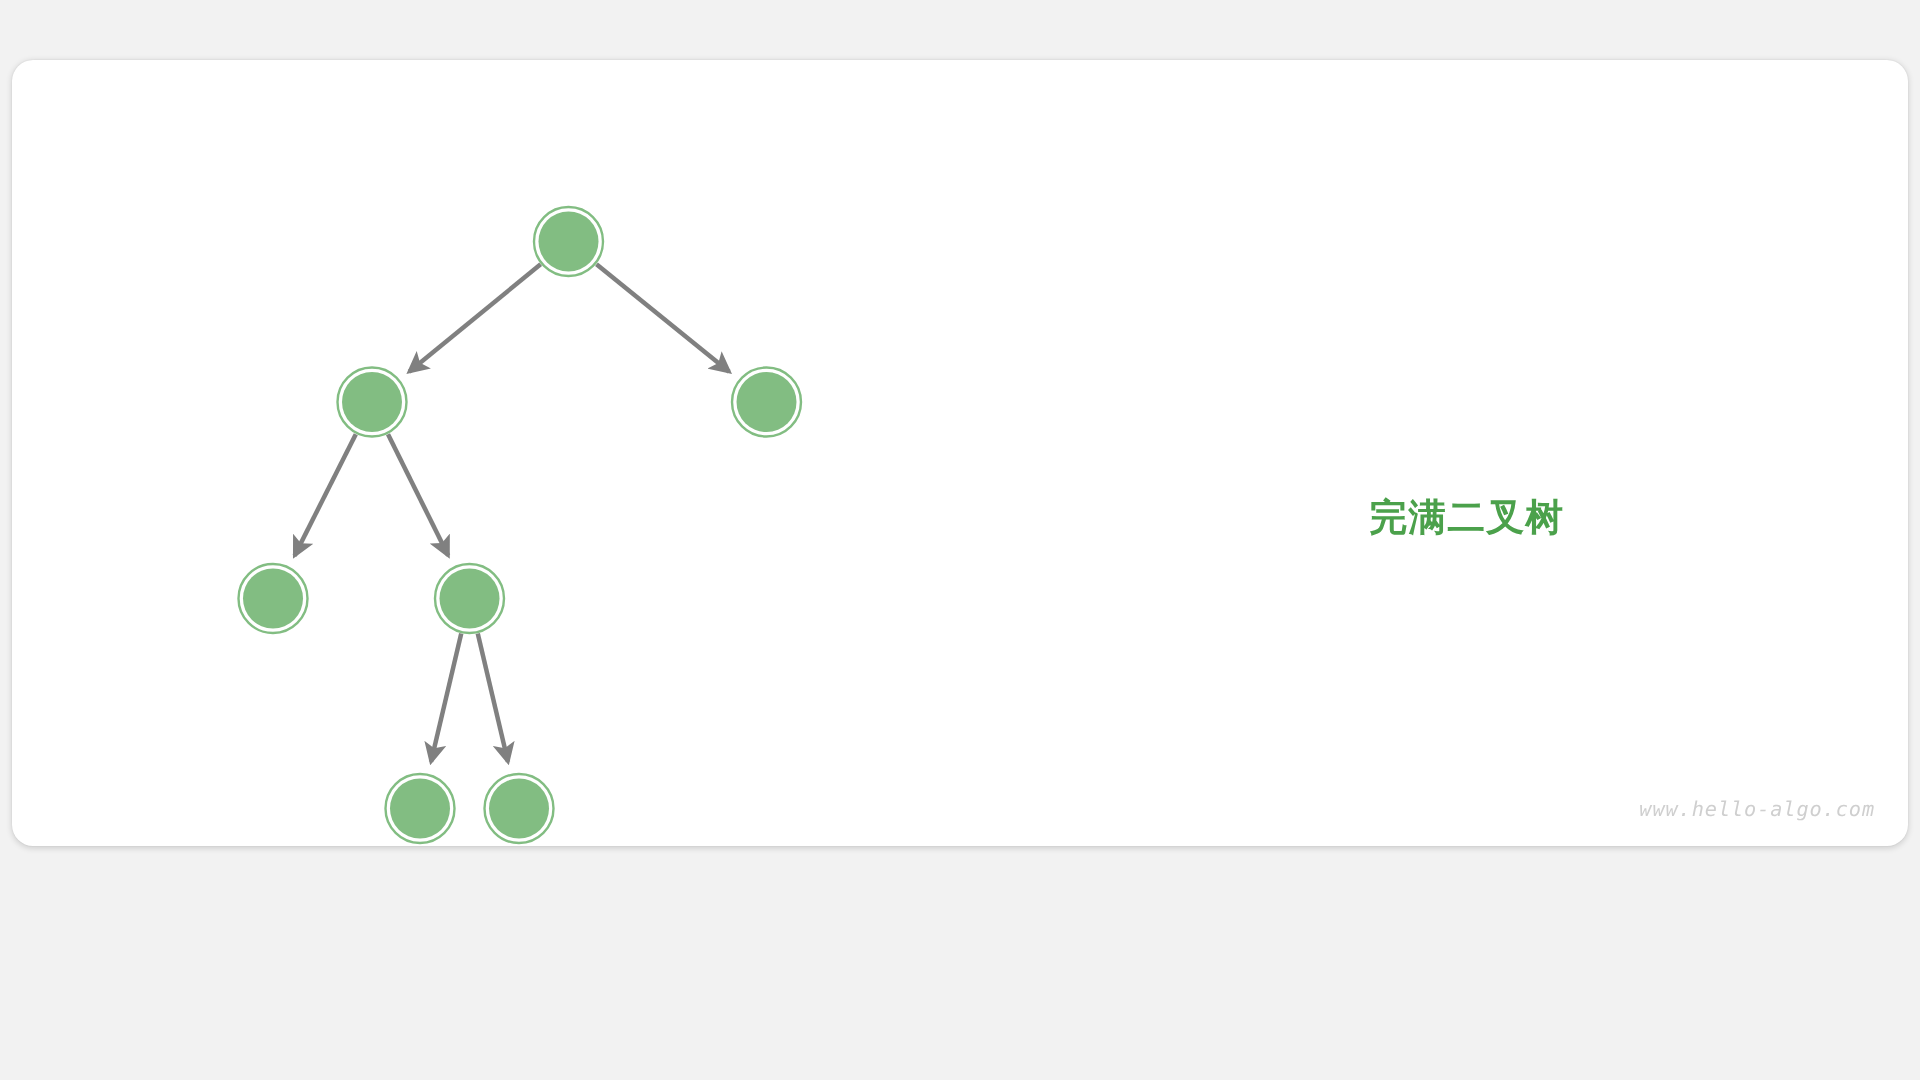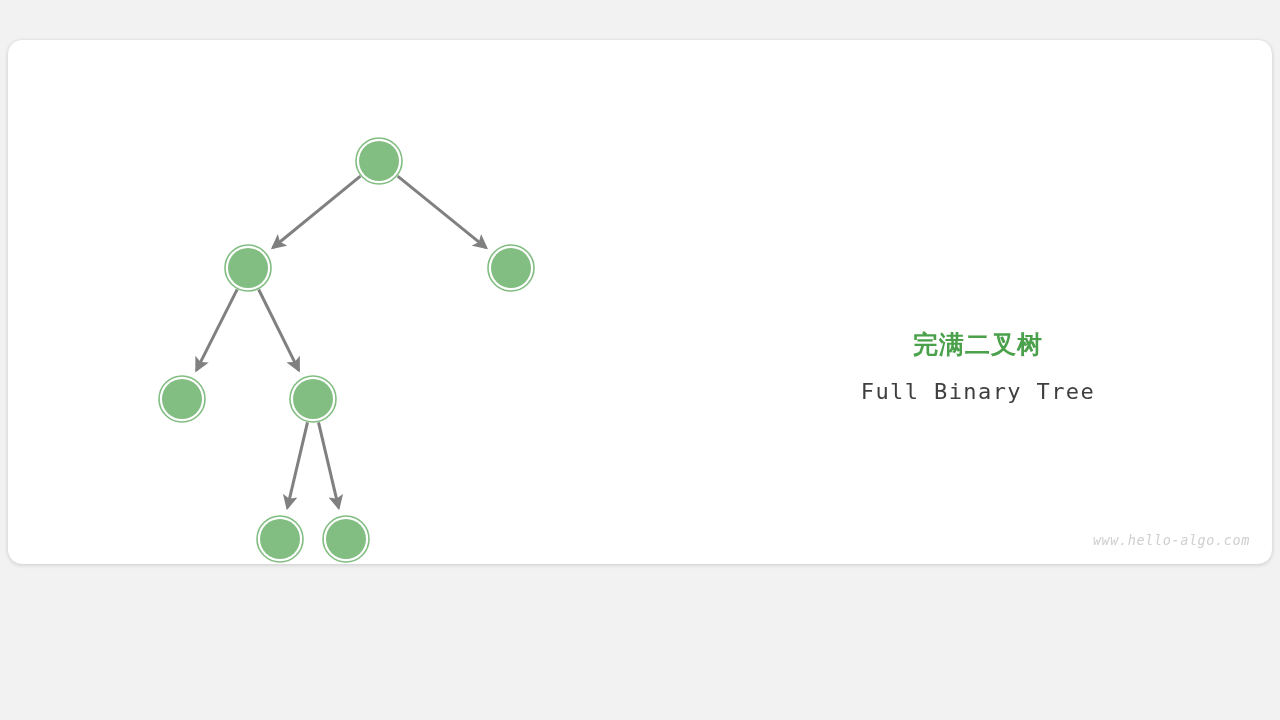--- a/index.html
+++ b/index.html
@@ -137,20 +137,19 @@
           </g>
           <g>
             <circle cx="338" cy="499" r="23" fill="none" stroke="#82bd82" stroke-width="1.6"></circle>
             <circle cx="338" cy="499" r="20" fill="#82bd82" stroke="none"></circle>
           </g>
         </g>
     </svg>
 
     <div class="title-block">
       <div class="title-cn">完满二叉树</div>
-      <div class="title-en">Full Binary Tree</div>
     </div>
 
 
     <div class="watermark">www.hello-algo.com</div>
 
   </div>
 </div>
 
 </body></html>

